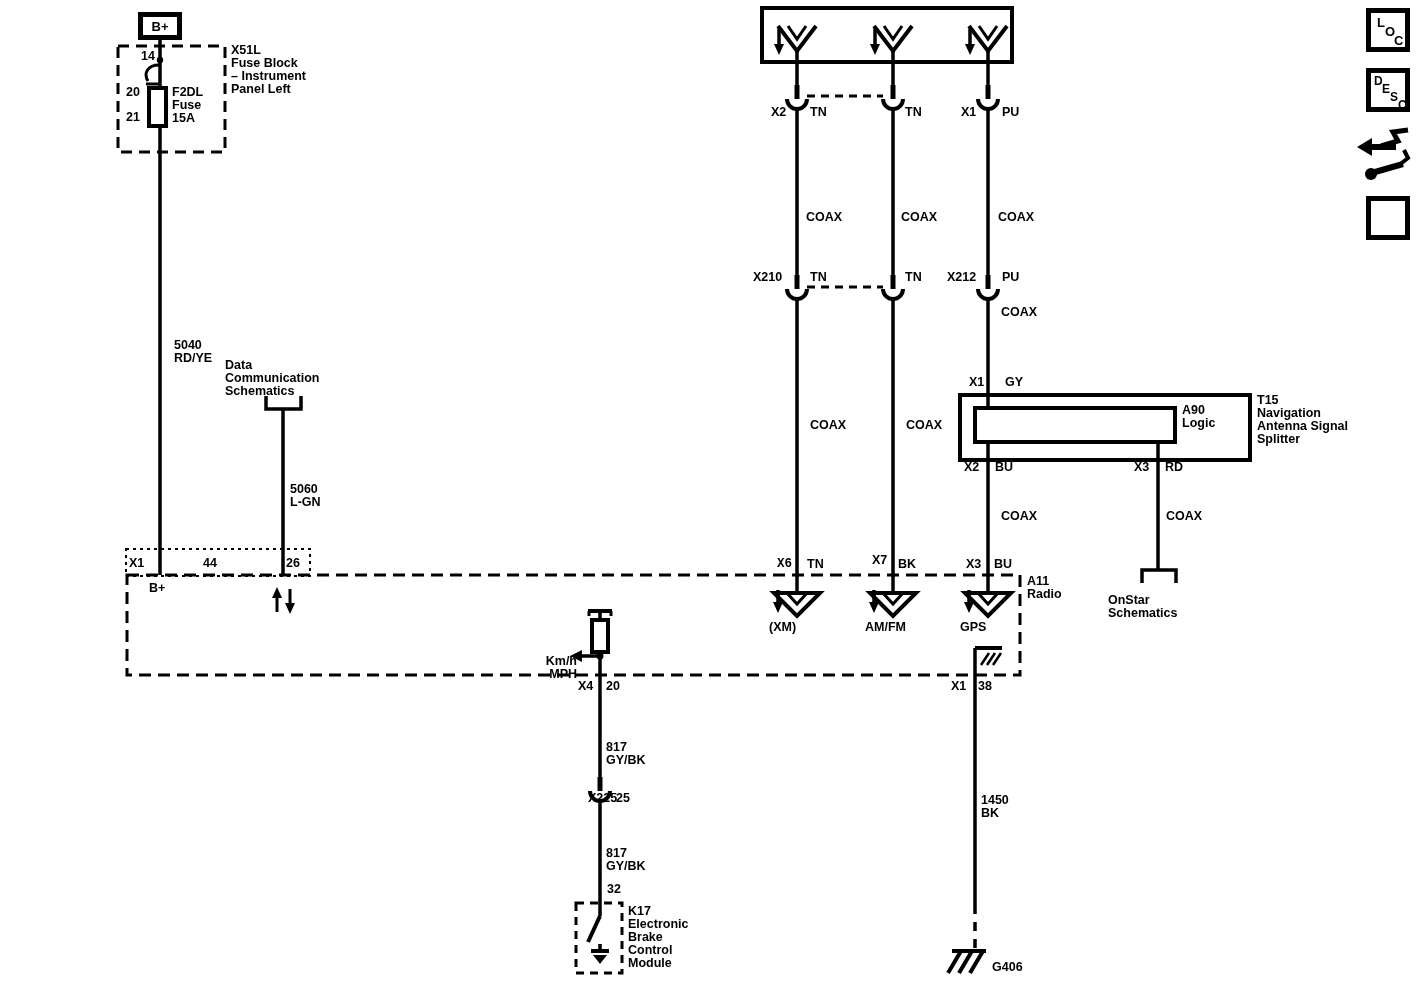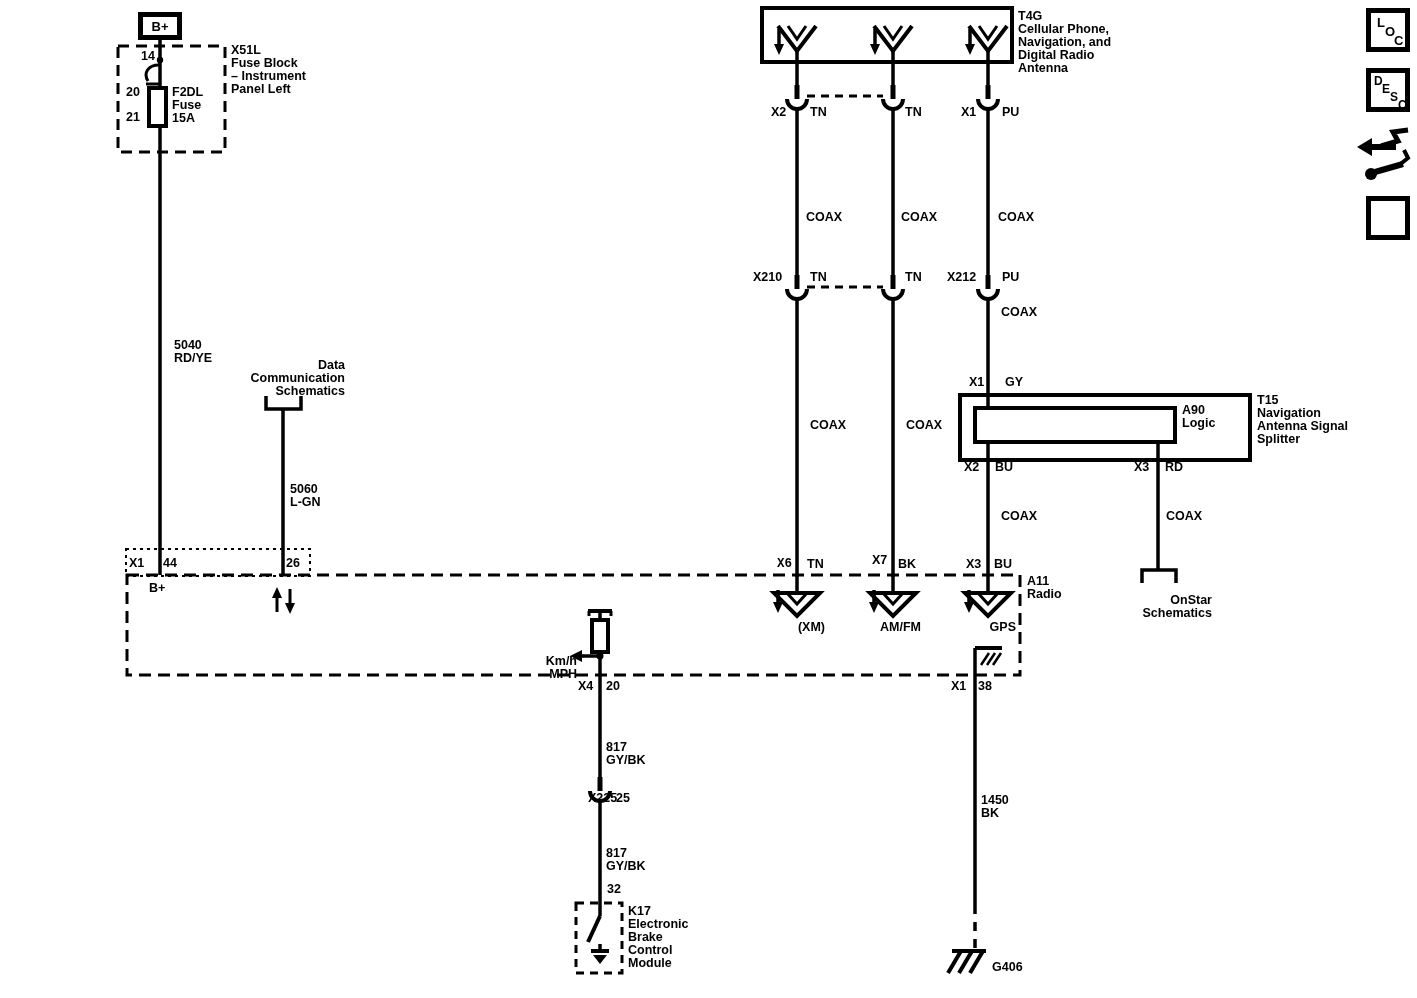--- a/index.html
+++ b/index.html
@@ -1,21 +1,21 @@
 <!DOCTYPE html>
 <html><head>
 <meta charset="utf-8">
 <style>
   html,body{margin:0;padding:0;background:#e8e8e8;}
   #stage{position:relative;width:1417px;height:998px;background:#fff;overflow:hidden;
          font-family:"Liberation Sans",sans-serif;color:#000;}
   #diagram-svg{position:absolute;left:0;top:0;}
   .lbl{position:absolute;font-weight:bold;font-size:12.5px;line-height:13px;
        white-space:pre-line;letter-spacing:0;}
-  .ctr{text-align:right;}
+  .ctr{text-align:left;}
   .rt{text-align:right;}
   .side-btn{position:absolute;left:1366px;width:44px;height:44px;border:5px solid #000;
             box-sizing:border-box;background:#fff;cursor:pointer;}
   .side-btn span{position:absolute;font-weight:bold;font-size:13px;line-height:13px;}
   .bplus-box{position:absolute;left:138px;top:12px;width:44px;height:28px;border:5px solid #000;
              box-sizing:border-box;display:flex;align-items:center;justify-content:center;
              font-weight:bold;font-size:13px;}
 </style>
 </head>
 <body>
@@ -190,29 +190,24 @@
   <div class="lbl" style="left:174px;top:339px;">5040
 RD/YE</div>
 
   <div class="lbl ctr" style="left:225px;top:359px;width:120px;">Data
 Communication
 Schematics</div>
   <div class="lbl" style="left:290px;top:483px;">5060
 L-GN</div>
 
   <div class="lbl" style="left:129px;top:557px;">X1</div>
-  <div class="lbl" style="left:163px;top:557px;">44</div>
+  <div class="lbl" style="left:163px;top:557px;padding-left:40px;">44</div>
   <div class="lbl" style="left:286px;top:557px;">26</div>
   <div class="lbl" style="left:149px;top:582px;">B+</div>
 
-  <div class="lbl" style="left:1018px;top:10px;">T4G
-Cellular Phone,
-Navigation, and
-Digital Radio
-Antenna</div>
   <div class="lbl" style="left:771px;top:106px;">X2</div>
   <div class="lbl" style="left:810px;top:106px;">TN</div>
   <div class="lbl" style="left:905px;top:106px;">TN</div>
   <div class="lbl" style="left:961px;top:106px;">X1</div>
   <div class="lbl" style="left:1002px;top:106px;">PU</div>
 
   <div class="lbl" style="left:806px;top:211px;">COAX</div>
   <div class="lbl" style="left:901px;top:211px;">COAX</div>
   <div class="lbl" style="left:998px;top:211px;">COAX</div>
   <div class="lbl" style="left:1001px;top:306px;">COAX</div>

